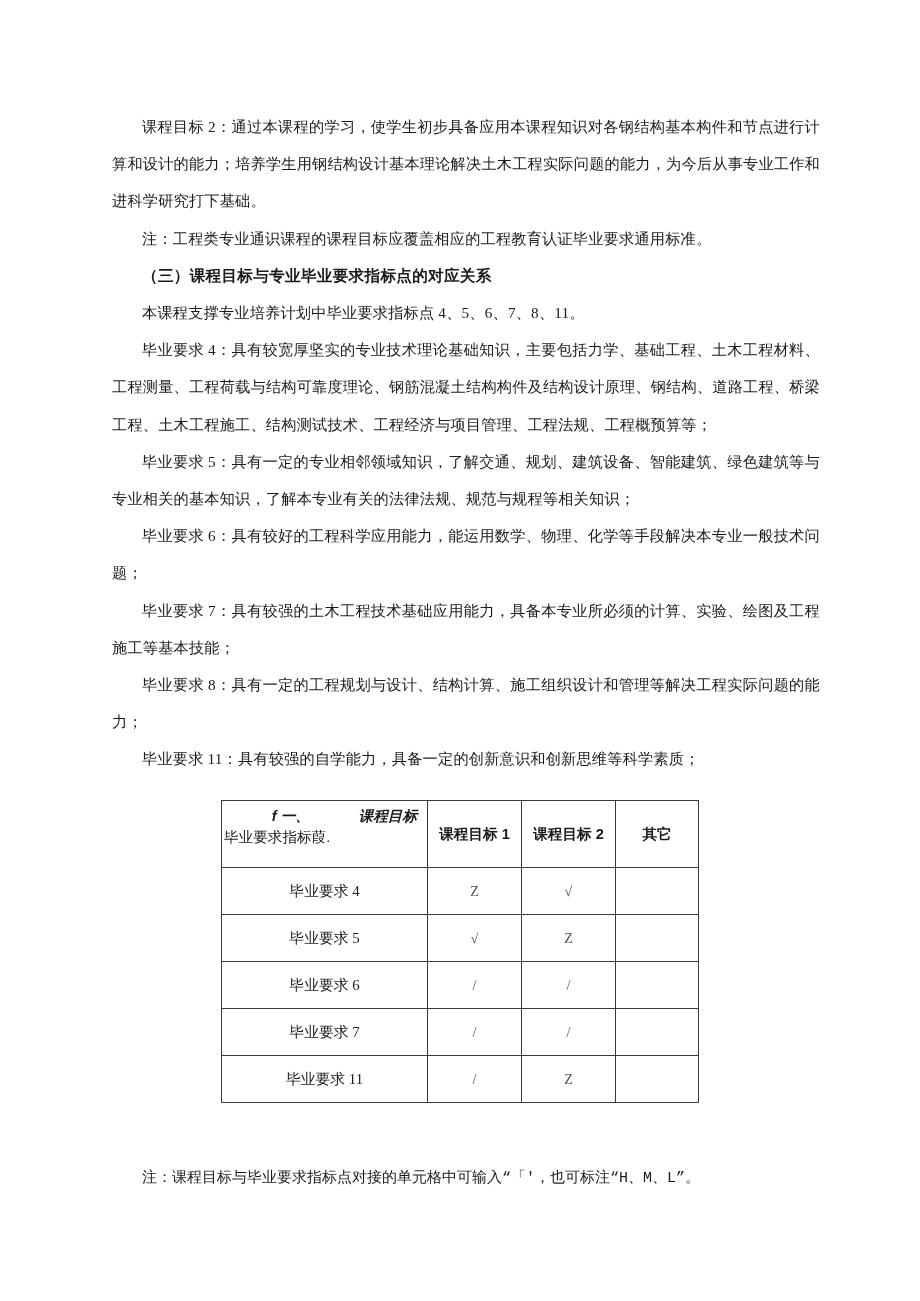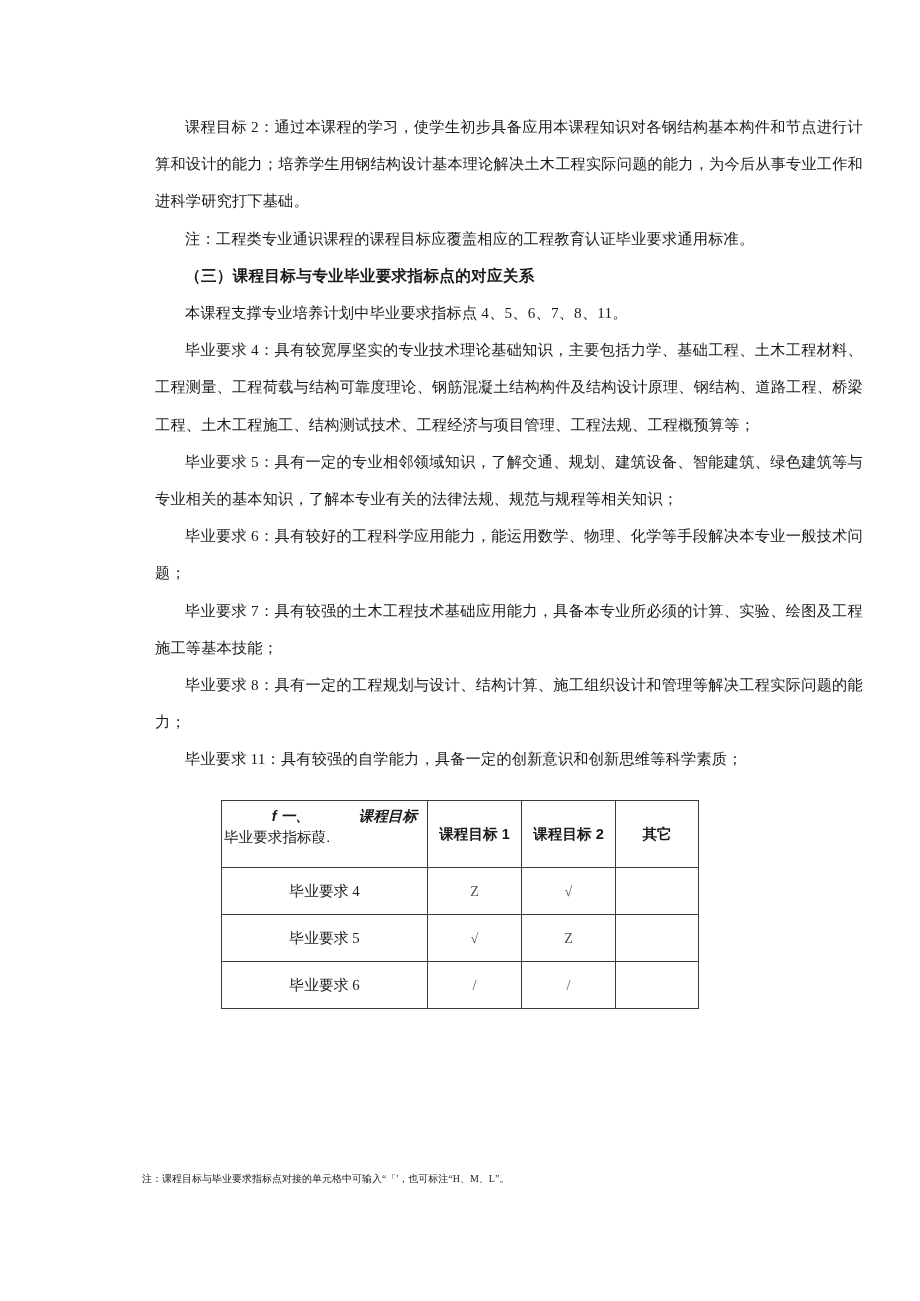--- a/index.html
+++ b/index.html
@@ -24,21 +24,20 @@
     height: 1301px;
     background: #ffffff;
   }
 
   
   .content {
     position: absolute;
     left: 112px;
     top: 108px;
     width: 708px;
-    margin-left: 43px;
   }
 
   p.para {
     margin: 0 0 0 0;
     font-size: 15.2px;
     line-height: 37.2px;
     text-align: justify;
     text-justify: inter-ideograph;
     letter-spacing: 0.2px;
     font-family: "Liberation Serif", "DejaVu Serif", serif;
@@ -136,24 +135,24 @@
   col.c2 { width: 94px; }
   col.c3 { width: 94px; }
   col.c4 { width: 83px; }
 
   
   .footer-note {
     position: absolute;
     left: 112px;
     top: 1162px;
     width: 708px;
-    font-size: 10px;
+    font-size: 15.0px;
     line-height: 34px;
     text-indent: 30px;
-    font-family: Liberation Serif, serif;
+    font-family: Liberation Mono, monospace;
   }
 </style>
 </head>
 <body>
 
 <div id="page">
 
   <div class="content">
 
     <p class="para indent">课程目标 2：通过本课程的学习，使学生初步具备应用本课程知识对各钢结构基本构件和节点进行计算和设计的能力；培养学生用钢结构设计基本理论解决土木工程实际问题的能力，为今后从事专业工作和进科学研究打下基础。</p>
@@ -211,21 +210,33 @@
           <td class="mark blank"></td>
         </tr>
 
         <tr>
           <td class="rowhead">毕业要求 6</td>
           <td class="mark">/</td>
           <td class="mark">/</td>
           <td class="mark blank"></td>
         </tr>
 
-
-
+        <tr>
+          <td class="rowhead">毕业要求 7</td>
+          <td class="mark">/</td>
+          <td class="mark">/</td>
+          <td class="mark blank"></td>
+        </tr>
+
+
+        <tr>
+          <td class="rowhead">毕业要求 11</td>
+          <td class="mark">/</td>
+          <td class="mark">Z</td>
+          <td class="mark blank"></td>
+        </tr>
       </tbody>
     </table>
   </div>
 
   <div class="footer-note">注：课程目标与毕业要求指标点对接的单元格中可输入“「'，也可标注“H、M、L”。</div>
 
 </div>
 
 </body></html>

